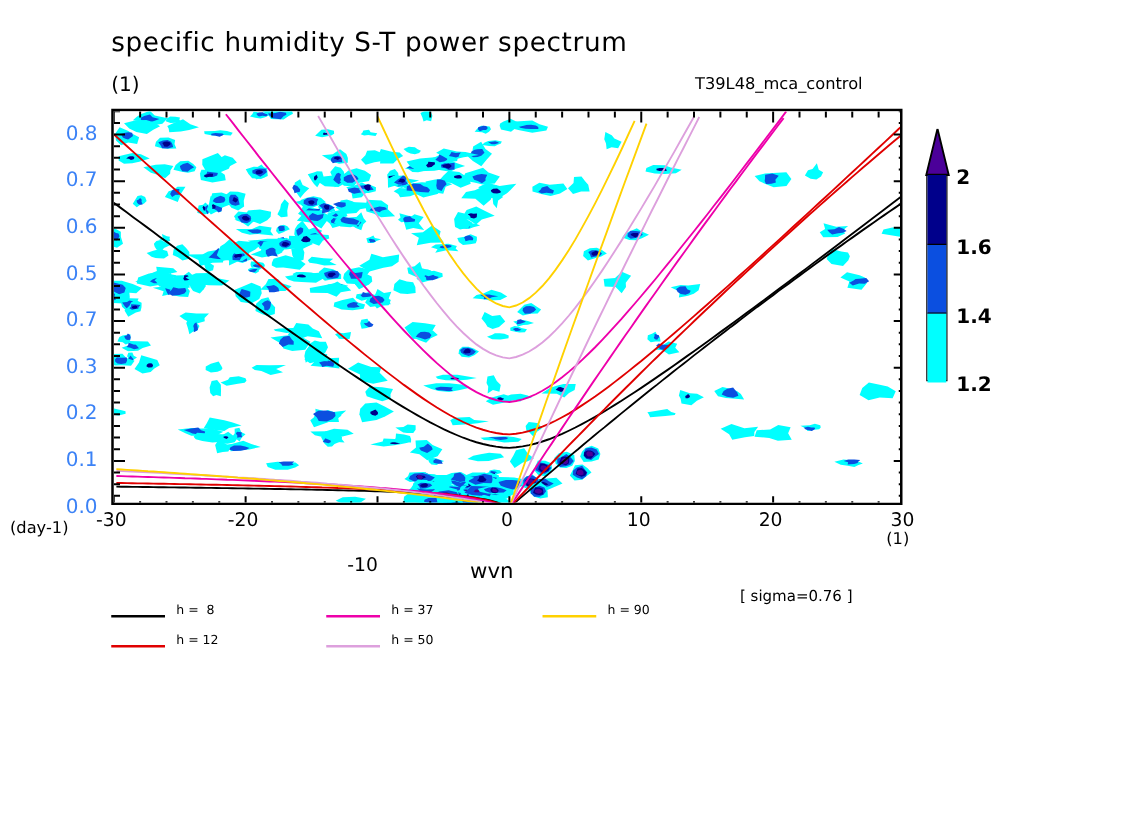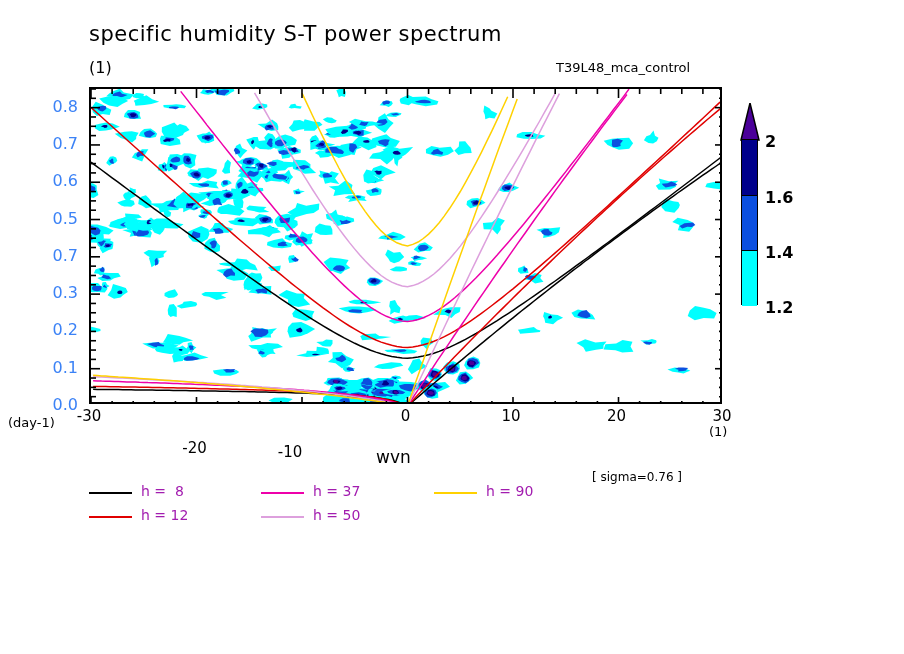--- a/index.html
+++ b/index.html
@@ -29,21 +29,21 @@
 
   
   #cbar{position:absolute;left:741px;top:139px;width:17px;height:166px;
         border:1.5px solid #000;box-sizing:border-box;}
   #cbar div{width:100%;box-sizing:border-box;}
   .cbseg{border-bottom:1.5px solid #000;}
   .cblab{position:absolute;left:765px;font-size:16px;font-weight:bold;color:#000;}
 
   
   #legend{position:absolute;left:89px;top:483px;width:560px;height:48px;}
-  .lgitem{position:absolute;font-size:14px;color:#a21caf;white-space:pre;}
+  .lgitem{position:absolute;font-size:10px;color:#000000;white-space:pre;}
   .lgline{position:absolute;height:2px;width:43px;}
 </style>
 </head>
 <body>
 
 <div id="root">
 
   <div class="txt" id="title">specific humidity S-T power spectrum</div>
   <div class="txt" id="subtitle">(1)</div>
   <div class="txt" id="caseid">T39L48_mca_control</div>
@@ -749,21 +749,21 @@
       <div class="ytick" style="left: 32px; top: 320.412px;">0.2</div>
       <div class="ytick" style="left: 32px; top: 283.118px;">0.3</div>
       <div class="ytick" style="left: 32px; top: 245.824px;">0.7</div>
       <div class="ytick" style="left: 32px; top: 208.529px;">0.5</div>
       <div class="ytick" style="left: 32px; top: 171.235px;">0.6</div>
       <div class="ytick" style="left: 32px; top: 133.941px;">0.7</div>
       <div class="ytick" style="left: 32px; top: 96.6471px;">0.8</div>
     </div>
   <div id="xticks">
       <div class="xtick" style="left: 67px; top: 407px;">-30</div>
-      <div class="xtick" style="left: 172.5px; top: 407px; margin-top: 32px;">-20</div>
+      <div class="xtick" style="left: 172.5px; top: 407px;">-20</div>
       <div class="xtick" style="left: 268px; top: 407px; margin-top: 36px;">-10</div>
       <div class="xtick" style="left: 383.5px; top: 407px;">0</div>
       <div class="xtick" style="left: 489px; top: 407px;">10</div>
       <div class="xtick" style="left: 594.5px; top: 407px;">20</div>
       <div class="xtick" style="left: 700px; top: 407px;">30</div>
     </div>
 
   <svg style="position:absolute;left:738px;top:103px;" width="24" height="38">
     <polygon id="cbarrow" points="12,0 21,37 3,37" fill="#4B0099" stroke="#000000" stroke-width="1.5"></polygon>
   </svg>

